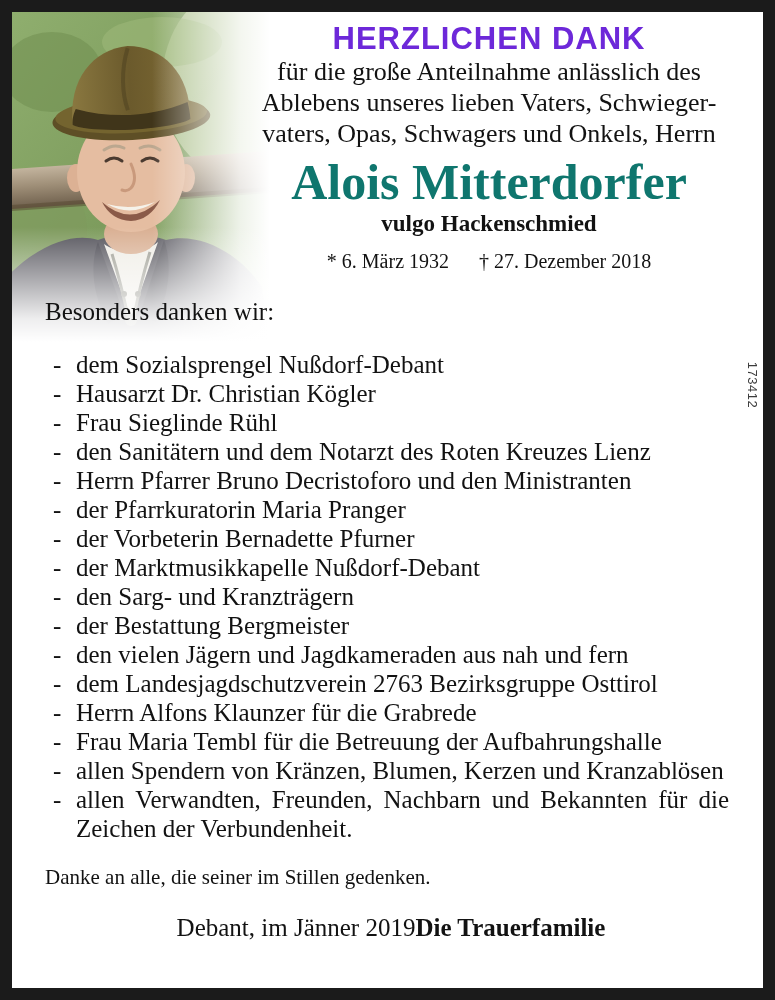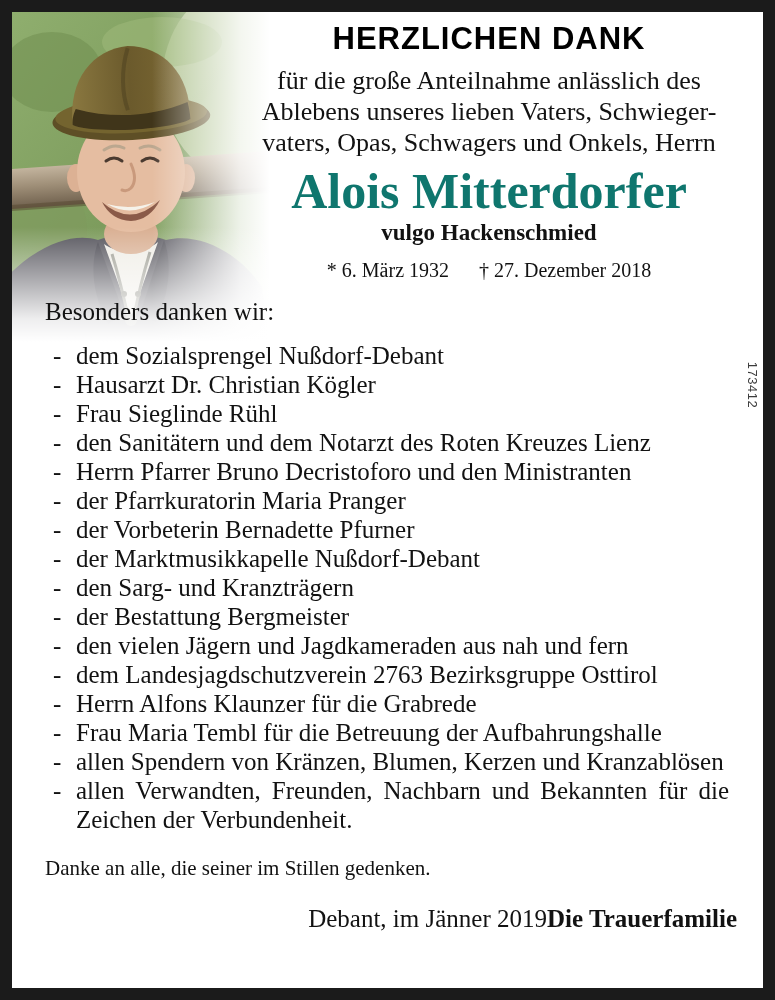--- a/index.html
+++ b/index.html
@@ -18,24 +18,23 @@
     position:absolute;left:0;top:0;width:258px;height:330px;
   }
   
   .header-block{
     position:absolute;left:236px;top:10px;width:482px;
     text-align:center;
   }
   .title{
     font-family:"Liberation Sans", sans-serif;
     font-weight:700;font-size:31px;line-height:34px;
-    letter-spacing:1px;color:#000000;
+    letter-spacing:1px;color:#6d28d9;
   }
   .intro{
-    margin-top:9px;
     font-size:26px;line-height:31px;
     white-space:pre-line;
   }
   .deceased-name{
     margin-top:5px;
     font-weight:700;font-size:50px;line-height:57px;
     color:#0f766e;
   }
   .vulgo{
     font-weight:700;font-size:23px;line-height:25px;
@@ -43,40 +42,40 @@
   .dates{
     margin-top:12px;
     font-weight:400;font-size:20px;line-height:27px;
   }
   .dates .death{margin-left:30px;}
   
   .content{
     position:absolute;left:33px;top:285px;width:692px;
   }
   .thanks-heading{
-    font-size:25px;line-height:29px;margin:0 0 15px 0;font-weight:400;
+    font-size:25px;line-height:29px;margin:0 0 24px 0;font-weight:400;
   }
   ul.thanks-list{
     list-style:none;margin:8px;padding:0;
   }
   ul.thanks-list li{
     font-size:25px;line-height:29px;
     padding-left:23px;text-indent:-23px;
   }
   ul.thanks-list li::before{
     content:"-";
     display:inline-block;width:23px;text-indent:0;
   }
   ul.thanks-list li.justify{text-align:justify;}
   .closing{
     margin-top:20px;font-size:21px;line-height:29px;
   }
   .footer-row{
     margin-top:19px;
-    display:flex;justify-content:flex-end;align-items:baseline;
+    display:flex;justify-content:center;align-items:baseline;
     font-size:25px;line-height:29px;
   }
   .signature{font-weight:700;}
   
   .side-number{
     position:absolute;left:705px;top:365px;width:70px;height:16px;
     text-align:center;
     transform:rotate(90deg);
     font-family:"Liberation Sans", sans-serif;
     font-size:13px;letter-spacing:0.5px;color:#3c3c3c;

